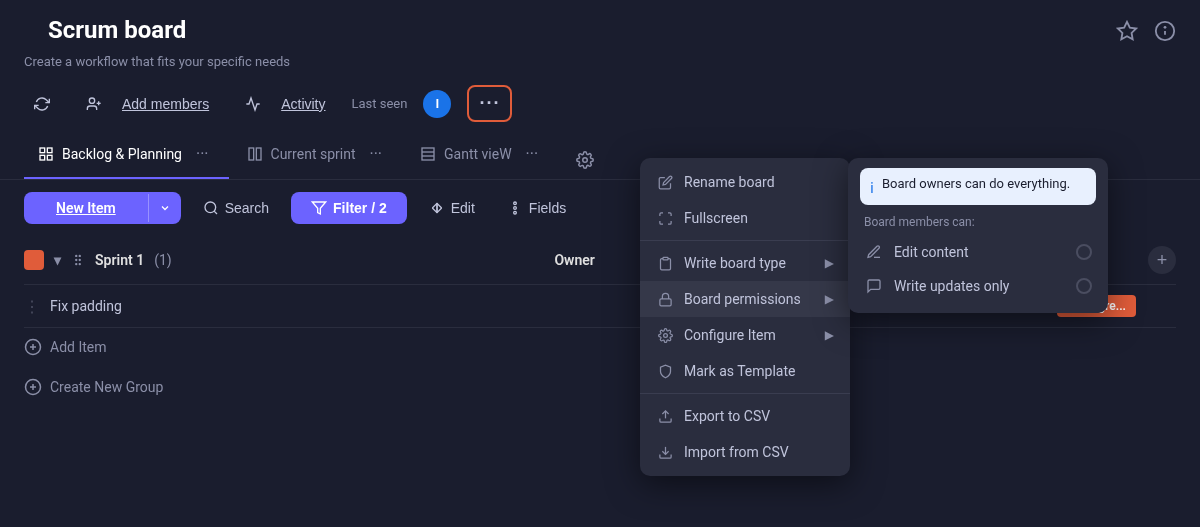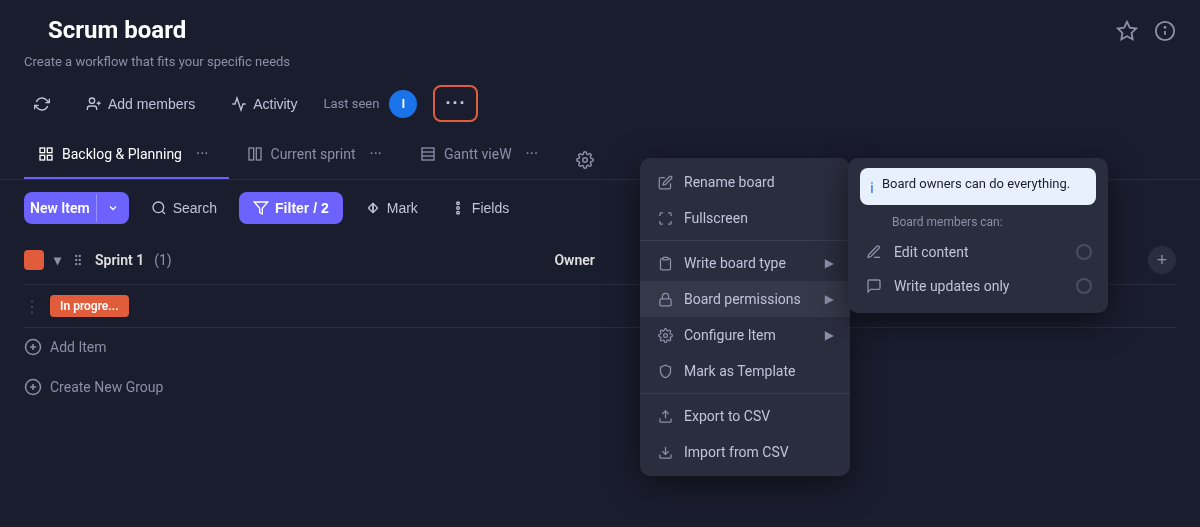--- a/index.html
+++ b/index.html
@@ -51,28 +51,29 @@
     
     .toolbar {
       display: flex;
       align-items: center;
       gap: 16px;
       padding: 8px 24px;
     }
     .toolbar-btn {
       display: flex;
       align-items: flex-end;
-      gap: 6px;
+      gap: 20px;
       background: none;
       border: none;
       cursor: pointer;
       color: #c0c4db;
       font-size: 14px;
       padding: 6px 10px;
       border-radius: 6px;
+      text-decoration: underline;
     }
     .last-seen-avatar {
       width: 28px;
       height: 28px;
       border-radius: 50%;
       background: #1a73e8;
       color: #fff;
       display: flex;
       align-items: center;
       justify-content: center;
@@ -155,21 +156,22 @@
       background: #6c63ff;
       border: none;
       border-radius: 8px;
       color: #fff;
       font-size: 14px;
       font-weight: 600;
       cursor: pointer;
       overflow: hidden;
     }
     .new-item-label {
-      padding: 8px 6px;
+      padding: 8px 32px;
+      text-decoration: underline;
     }
     .new-item-arrow {
       padding: 8px 10px;
       border-left: 1px solid rgba(255,255,255,0.3);
       display: flex;
       align-items: center;
     }
     .action-btn {
       display: flex;
       align-items: center;
@@ -185,21 +187,21 @@
     .filter-btn {
       display: flex;
       align-items: center;
       gap: 6px;
       background: #6c63ff;
       border: none;
       border-radius: 8px;
       color: #fff;
       font-size: 14px;
       font-weight: 600;
-      padding: 8px 14px;
+      padding: 8px 20px;
       cursor: pointer;
     }
 
     
     .board-content {
       padding: 0 24px;
     }
     .sprint-header {
       display: flex;
       align-items: center;
@@ -361,21 +363,20 @@
       color: #1a73e8;
       font-size: 15px;
       margin-top: 1px;
       flex-shrink: 0;
     }
     .submenu-section-label {
       font-size: 12px;
       color: #8b8fa8;
       margin-bottom: 6px;
       padding: 0 4px;
-      margin-left: 28px;
     }
     .submenu-option {
       display: flex;
       align-items: center;
       gap: 10px;
       padding: 9px 4px;
       cursor: pointer;
       font-size: 14px;
       color: #c0c4db;
     }
@@ -452,21 +453,21 @@
       <line x1="22" y1="11" x2="16" y2="11"></line>
     </svg>
     <span>Add members</span>
   </button>
   <button class="toolbar-btn">
     <svg width="16" height="16" viewBox="0 0 24 24" fill="none" stroke="currentColor" stroke-width="2">
       <polyline points="22 12 18 12 15 21 9 3 6 12 2 12"></polyline>
     </svg>
     <span>Activity</span>
   </button>
-  <div style="display:flex;align-items:center;gap:10px;">
+  <div style="display:flex;align-items:center;gap:16px;">
     <span style="font-size:13px;color:#8b8fa8;">Last seen</span>
     <div class="last-seen-avatar">I</div>
   </div>
   <button class="more-btn">
     <span>···</span>
   </button>
 </div>
 
 <div class="tabs">
   <div class="tab active">
@@ -526,21 +527,21 @@
     </svg>
     <span>Filter / 2</span>
   </button>
   <button class="action-btn">
     <svg width="16" height="16" viewBox="0 0 24 24" fill="none" stroke="currentColor" stroke-width="2">
       <line x1="12" y1="5" x2="12" y2="19"></line>
         <polyline points="5 12 12 5 19 12"></polyline>
       <line x1="12" y1="5" x2="12" y2="19"></line>
         <polyline points="19 12 12 19 5 12"></polyline>
     </svg>
-    <span>Mark</span>
+    <span>Edit</span>
   </button>
   <button class="action-btn">
     <svg width="16" height="16" viewBox="0 0 24 24" fill="none" stroke="currentColor" stroke-width="2">
       <circle cx="12" cy="12" r="2"></circle>
         <circle cx="12" cy="5" r="2"></circle>
         <circle cx="12" cy="19" r="2"></circle>
     </svg>
     <span>Fields</span>
   </button>
 </div>
@@ -560,20 +561,21 @@
     </svg>
     <span>Sprint 1</span>
     <span class="sprint-count">(1)</span>
     <span class="col-owner">Owner</span>
     <span class="col-status">Status</span>
     <button class="add-col-btn">+</button>
   </div>
 
   <div class="task-row">
     <span class="drag-handle">⋮</span>
+    <span class="task-name">Fix padding</span>
     <span class="status-badge">In progre...</span>
   </div>
 
   <div class="add-item-row">
     <svg width="18" height="18" viewBox="0 0 24 24" fill="none" stroke="currentColor" stroke-width="2">
       <circle cx="12" cy="12" r="10"></circle>
         <line x1="12" y1="8" x2="12" y2="16"></line>
         <line x1="8" y1="12" x2="16" y2="12"></line>
     </svg>
     <span>Add Item</span>

